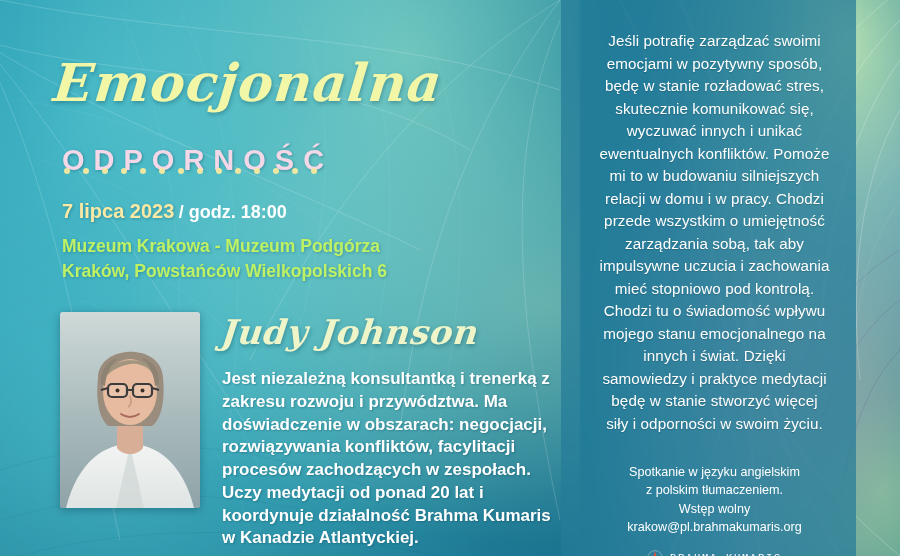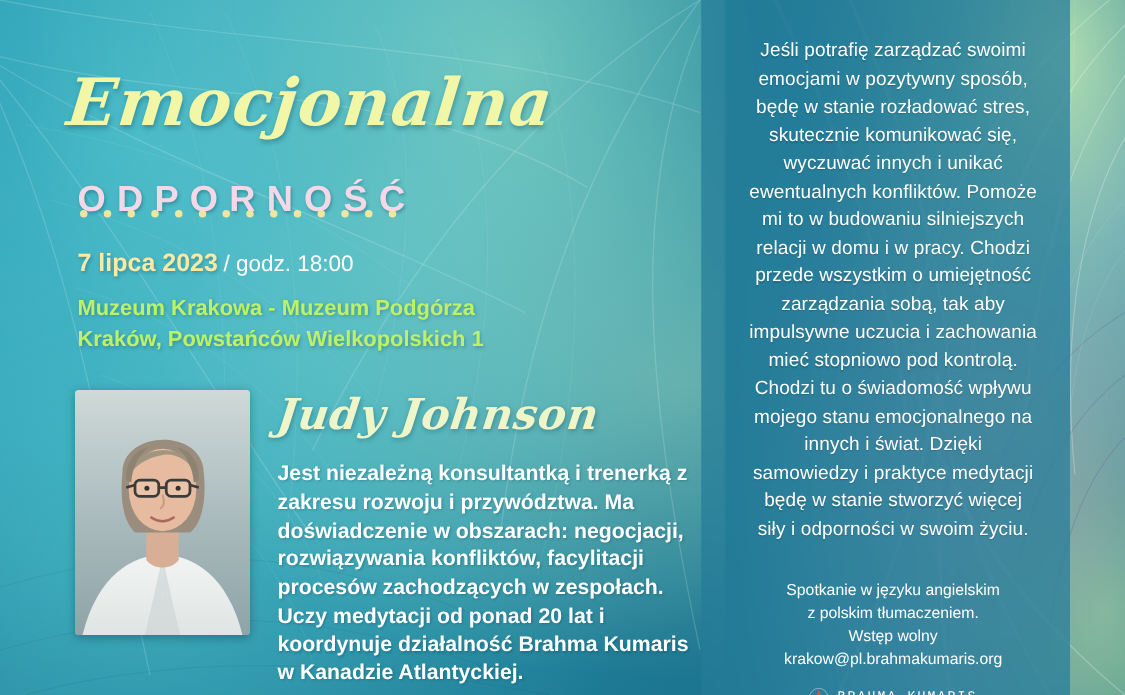--- a/index.html
+++ b/index.html
@@ -158,21 +158,21 @@
   }
   .date-big {
     font-size: 20px;
     font-weight: 700;
     color: #fbe9a4;
     text-shadow: 1px 1px 3px rgba(0,60,80,.3);
   }
   .date-time {
     font-size: 18px;
     color: #ffffff;
-    font-weight: 400;
+    font-weight: 700;
     text-align: right;
   }
   .venue {
     position: absolute;
     left: 62px;
     top: 234px;
     font-size: 17.5px;
     font-weight: 700;
     color: #bef264;
     line-height: 1.45;
@@ -305,21 +305,21 @@
         <i></i>
     </div>
 
     <div class="date-line">
       <span class="date-big">7 lipca 2023</span>
       <span class="date-time">/ godz. 18:00</span>
     </div>
 
     <div class="venue">
       <div>Muzeum Krakowa - Muzeum Podgórza</div>
-      <div>Kraków, Powstańców Wielkopolskich 1</div>
+      <div>Kraków, Powstańców Wielkopolskich 6</div>
     </div>
 
     <div class="photo">
       <svg width="140" height="196" viewBox="0 0 140 196">
         <defs>
           <linearGradient id="bgph" x1="0" y1="0" x2="0" y2="1">
             <stop offset="0%" stop-color="#cfd9d8"></stop>
             <stop offset="55%" stop-color="#a8b9bb"></stop>
             <stop offset="100%" stop-color="#8fa4a8"></stop>
           </linearGradient>

